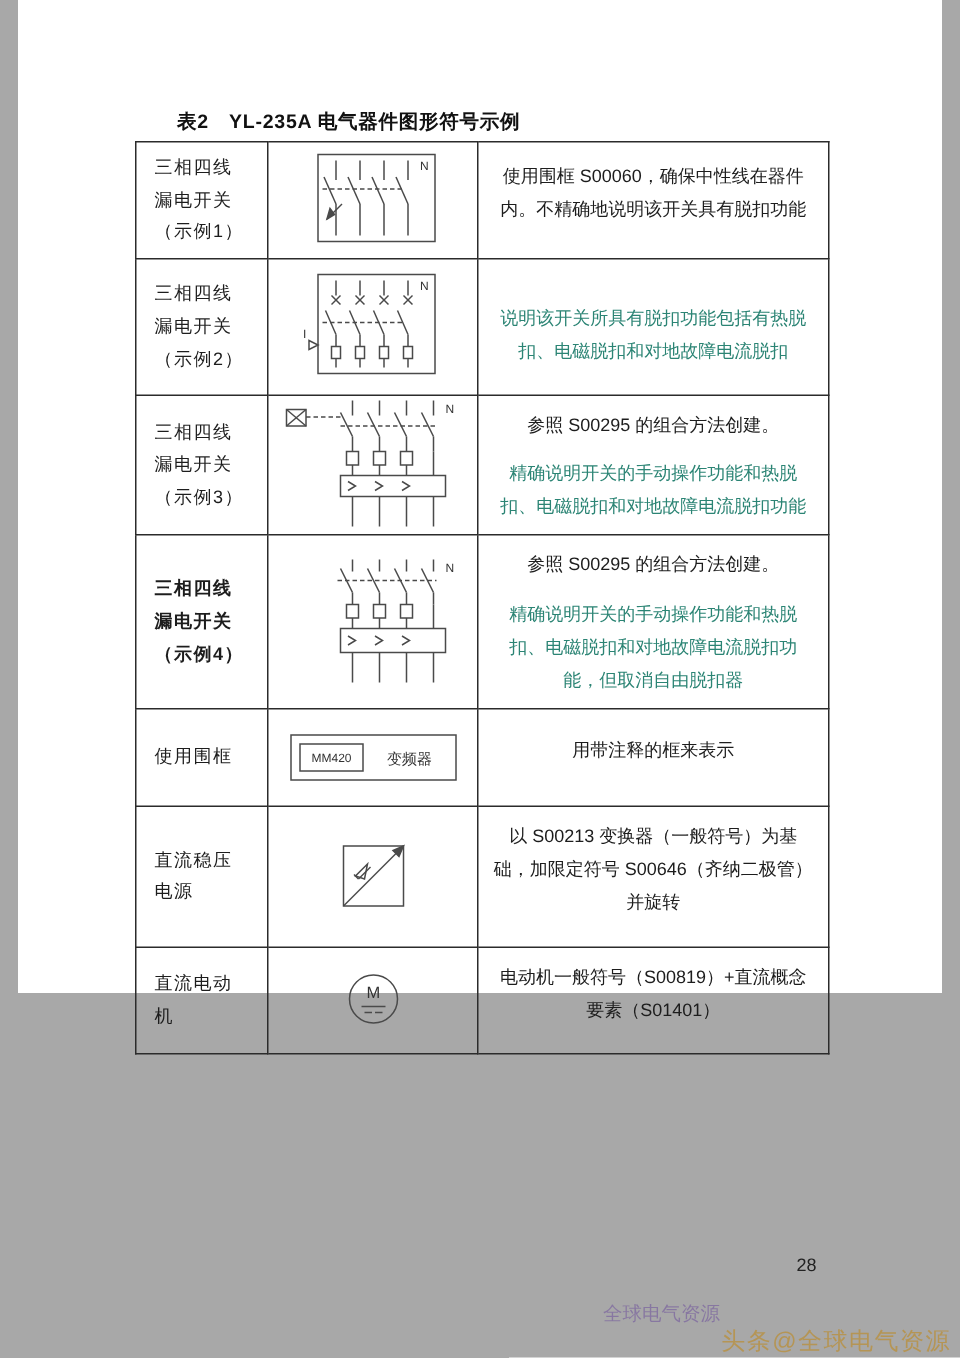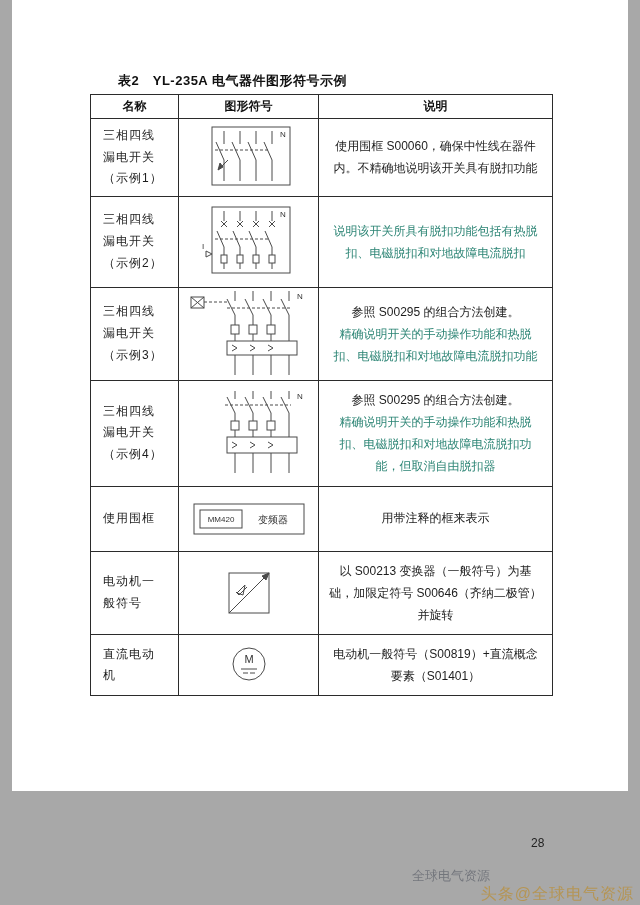--- a/index.html
+++ b/index.html
@@ -6,21 +6,21 @@
   html, body { margin: 0; padding: 0; }
   body {
     width: 640px; height: 905px;
     background: #a8a8a8;
     font-family: "Liberation Sans", "DejaVu Sans", sans-serif;
     position: relative;
     overflow: hidden;
   }
   .page {
     position: absolute; left: 12px; top: 0;
-    width: 616px; height: 791px;
+    width: 616px; height: 662px;
     background: #ffffff;
   }
   .doc-title {
     position: absolute; left: 106px; top: 72px;
     font-size: 13px; font-weight: bold; color: #111;
     letter-spacing: 0.5px;
   }
   table.sym-table {
     position: absolute; left: 78px; top: 94px;
     width: 462px;
@@ -37,34 +37,34 @@
     padding: 6px 12px; line-height: 1.8;
     letter-spacing: 1px; vertical-align: middle;
     word-break: break-all;
   }
   td.symbol-cell { text-align: center; vertical-align: middle; }
   td.desc-cell {
     font-size: 12px; color: #1d1d1d;
     padding: 8px 10px; line-height: 1.85;
     vertical-align: middle; word-break: break-all; text-align: center;
   }
-  .desc2 { display: block; color: #2b8474; }
-  .name-green { color: #2e9460; font-weight: normal; }
+  .desc2 { display: block; color: #2b8474; margin-top: 10px; }
+  .name-green { color: #2e9460; font-weight: bold; }
   .pagenum {
     position: absolute; left: 519px; top: 836px;
     font-size: 12px; color: #222;
   }
   .watermark {
     position: absolute; right: 6px; bottom: 0;
     font-size: 16px; color: #b59555; letter-spacing: 1px;
     font-weight: 500;
   }
   .watermark-ghost {
-    position: absolute; right: 150px; bottom: 20px;
-    font-size: 13px; color: #0f172a; opacity: 0.35;
+    position: absolute; right: 160px; bottom: 20px;
+    font-size: 13px; color: #4c1d95; opacity: 0.35;
   }
   svg.sym-svg { display: inline-block; vertical-align: middle; }
   .sym-svg line, .sym-svg rect, .sym-svg path, .sym-svg circle, .sym-svg polygon {
     stroke: #4a4a4a; fill: none; stroke-width: 1;
   }
   .sym-svg .dash { stroke-dasharray: 3,2; }
   .sym-svg .fill { fill: #4a4a4a; }
   .sym-svg text { fill: #333; stroke: none; font-family: "Liberation Sans", "DejaVu Sans", sans-serif; }
 </style>
 </head>
@@ -74,25 +74,20 @@
 
   <div class="doc-title">表2　YL-235A 电气器件图形符号示例</div>
 
   <table class="sym-table">
     <colgroup>
       <col style="width:88px">
         <col style="width:140px">
         <col style="width:234px">
     </colgroup>
     <tbody>
-        <tr>
-      <th>名称</th>
-      <th>图形符号</th>
-      <th>说明</th>
-    </tr>
 
     <tr>
       <td class="name-cell" style="height:77px">三相四线漏电开关（示例1）</td>
       <td class="symbol-cell">
         <svg class="sym-svg" width="102" height="70" viewBox="0 0 102 70">
           <rect x="14" y="5" width="78" height="58"></rect>
           <text x="82" y="15" font-size="8">N</text>
           <line x1="26" y1="9" x2="26" y2="22"></line>
               <line x1="26" y1="38" x2="18" y2="20"></line>
               <line x1="26" y1="38" x2="26" y2="59"></line>
@@ -257,21 +252,21 @@
           <text x="83" y="26" font-size="10" text-anchor="middle">变频器</text>
         </svg>
       </td>
       <td class="desc-cell">
         <span class="desc1">用带注释的框来表示</span>
         <span class="desc2"></span>
       </td>
     </tr>
 
     <tr>
-      <td class="name-cell" style="height:69px">电动机一般符号</td>
+      <td class="name-cell" style="height:69px">直流稳压电源</td>
       <td class="symbol-cell">
         <svg class="sym-svg" width="80" height="52" viewBox="0 0 80 52">
           <rect x="20" y="6" width="40" height="40"></rect>
           <line x1="20" y1="46" x2="60" y2="6"></line>
           <polygon points="36,18 28,26 34,28"></polygon>
           <line x1="38" y1="20" x2="30" y2="28"></line>
               <line x1="30" y1="28" x2="27" y2="25"></line>
           <polygon class="fill" points="60,6 53,9 57,13"></polygon>
         </svg>
       </td>

